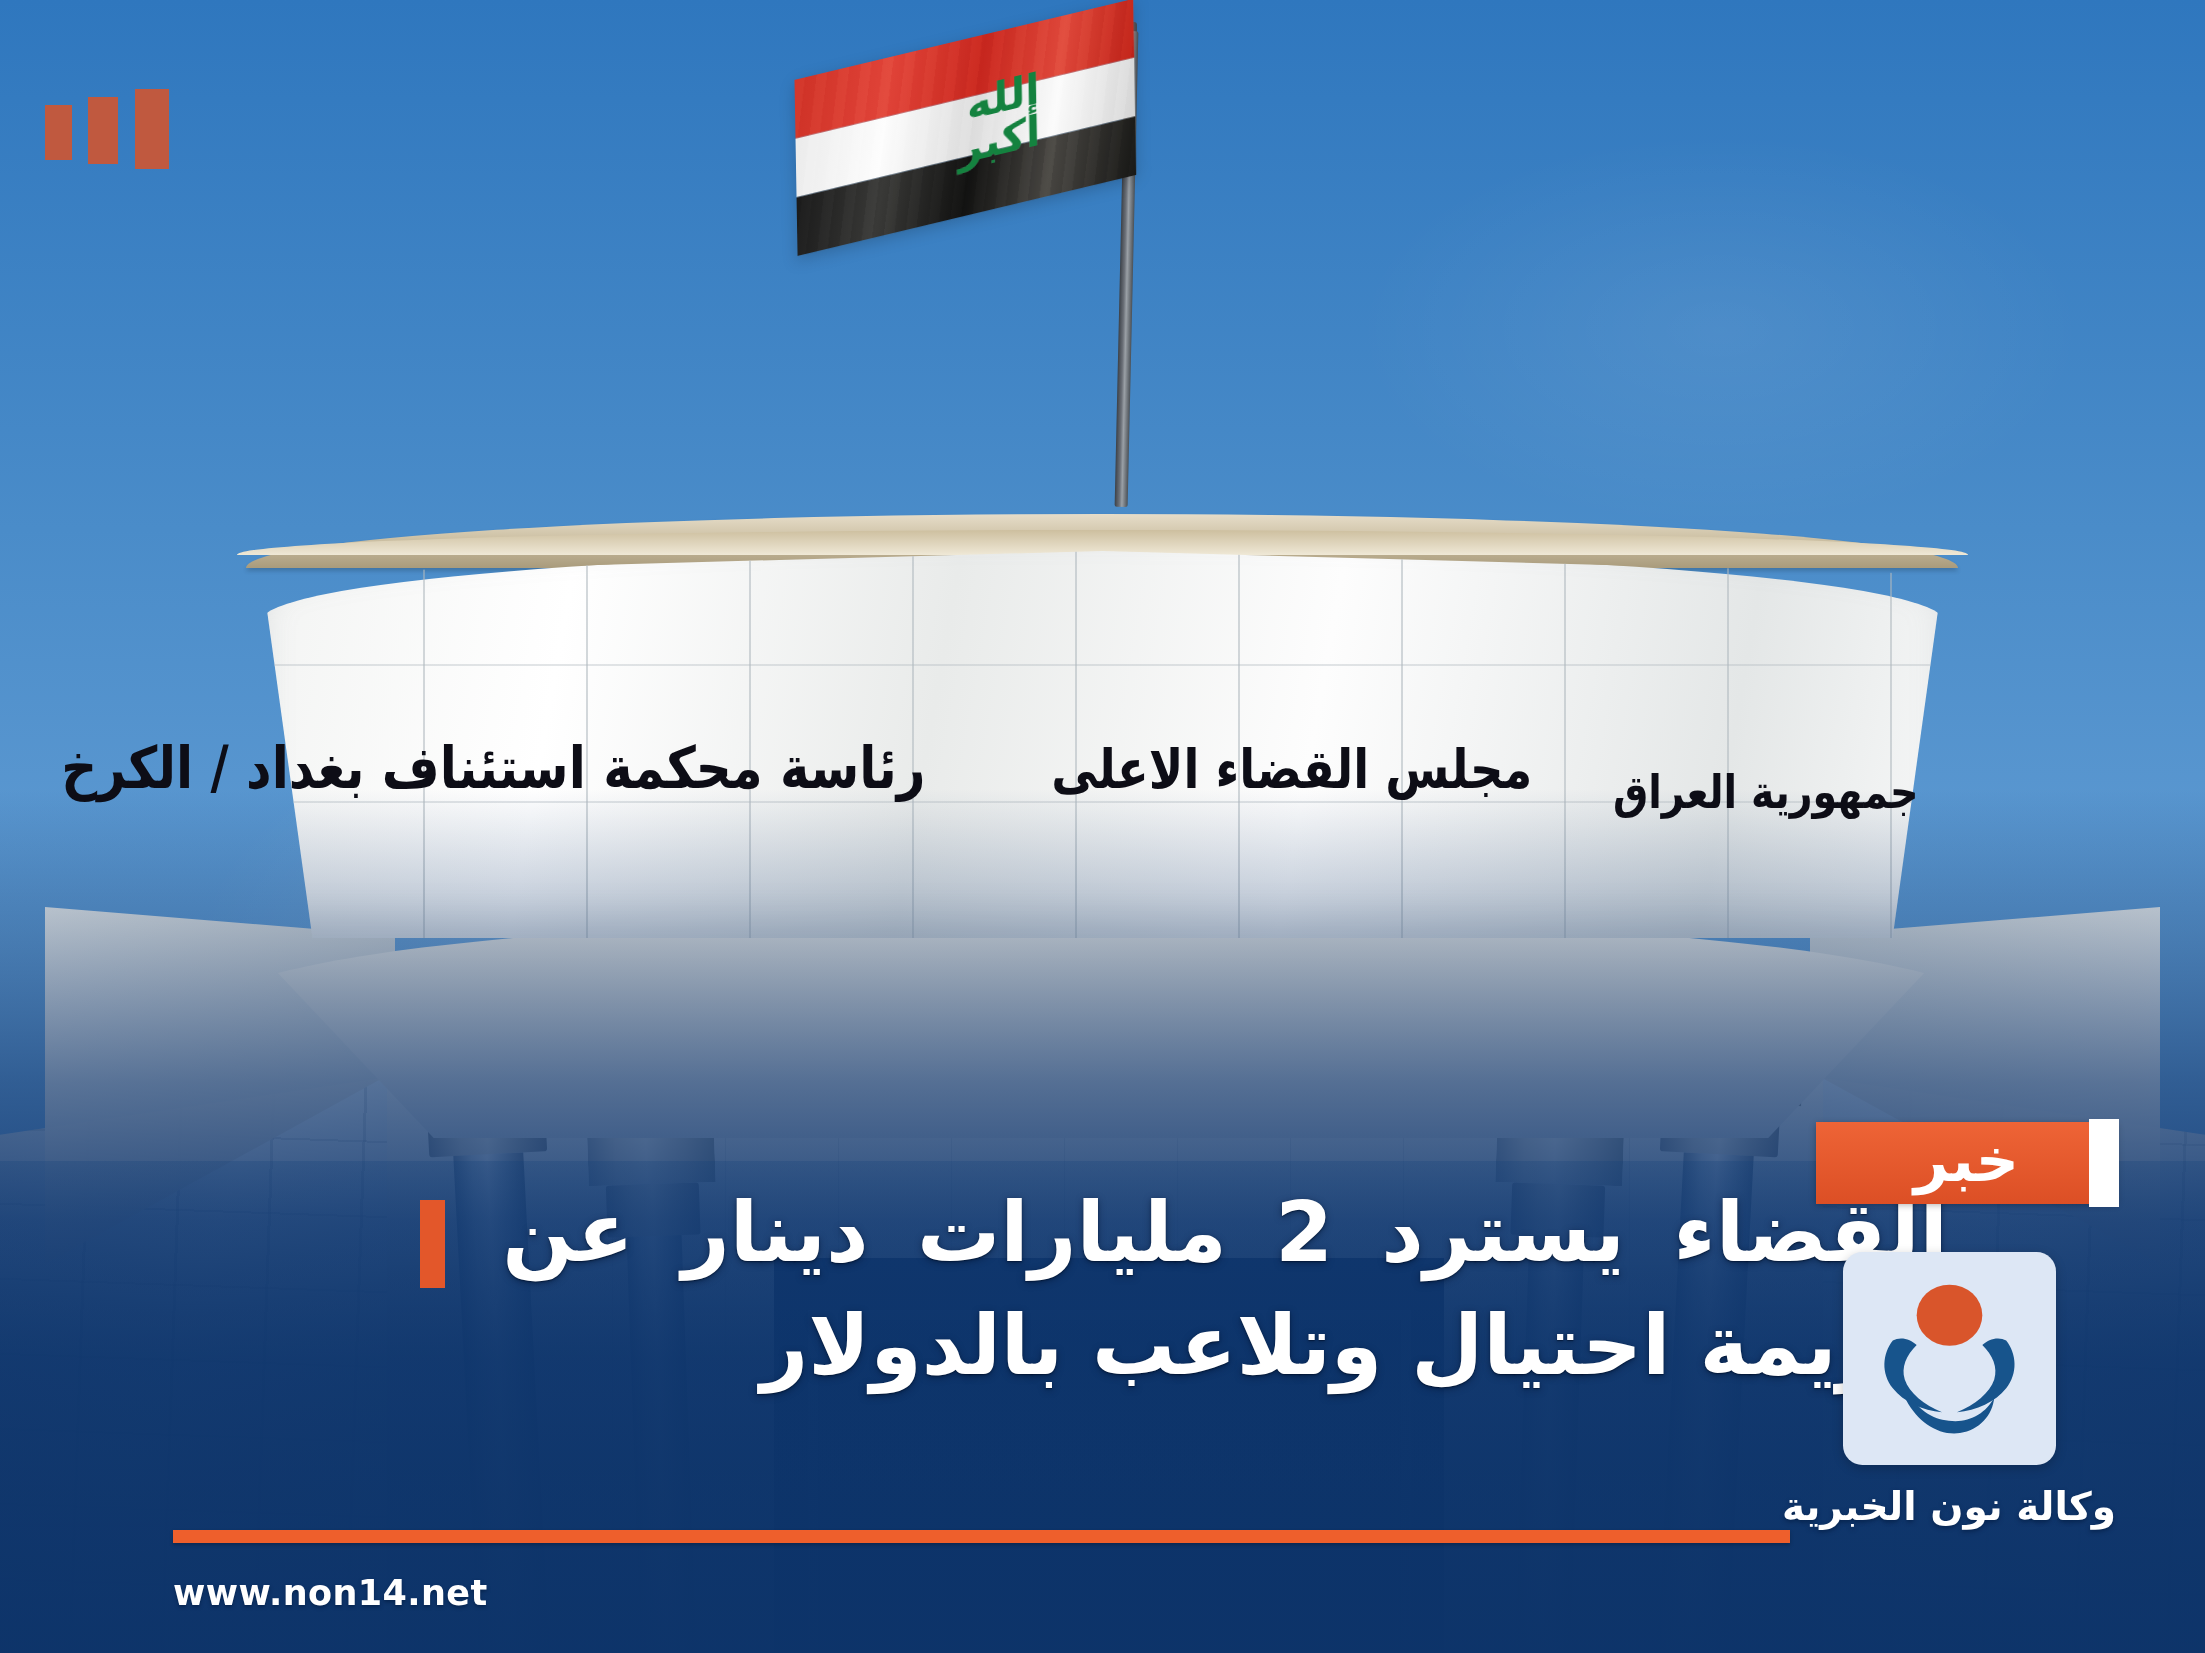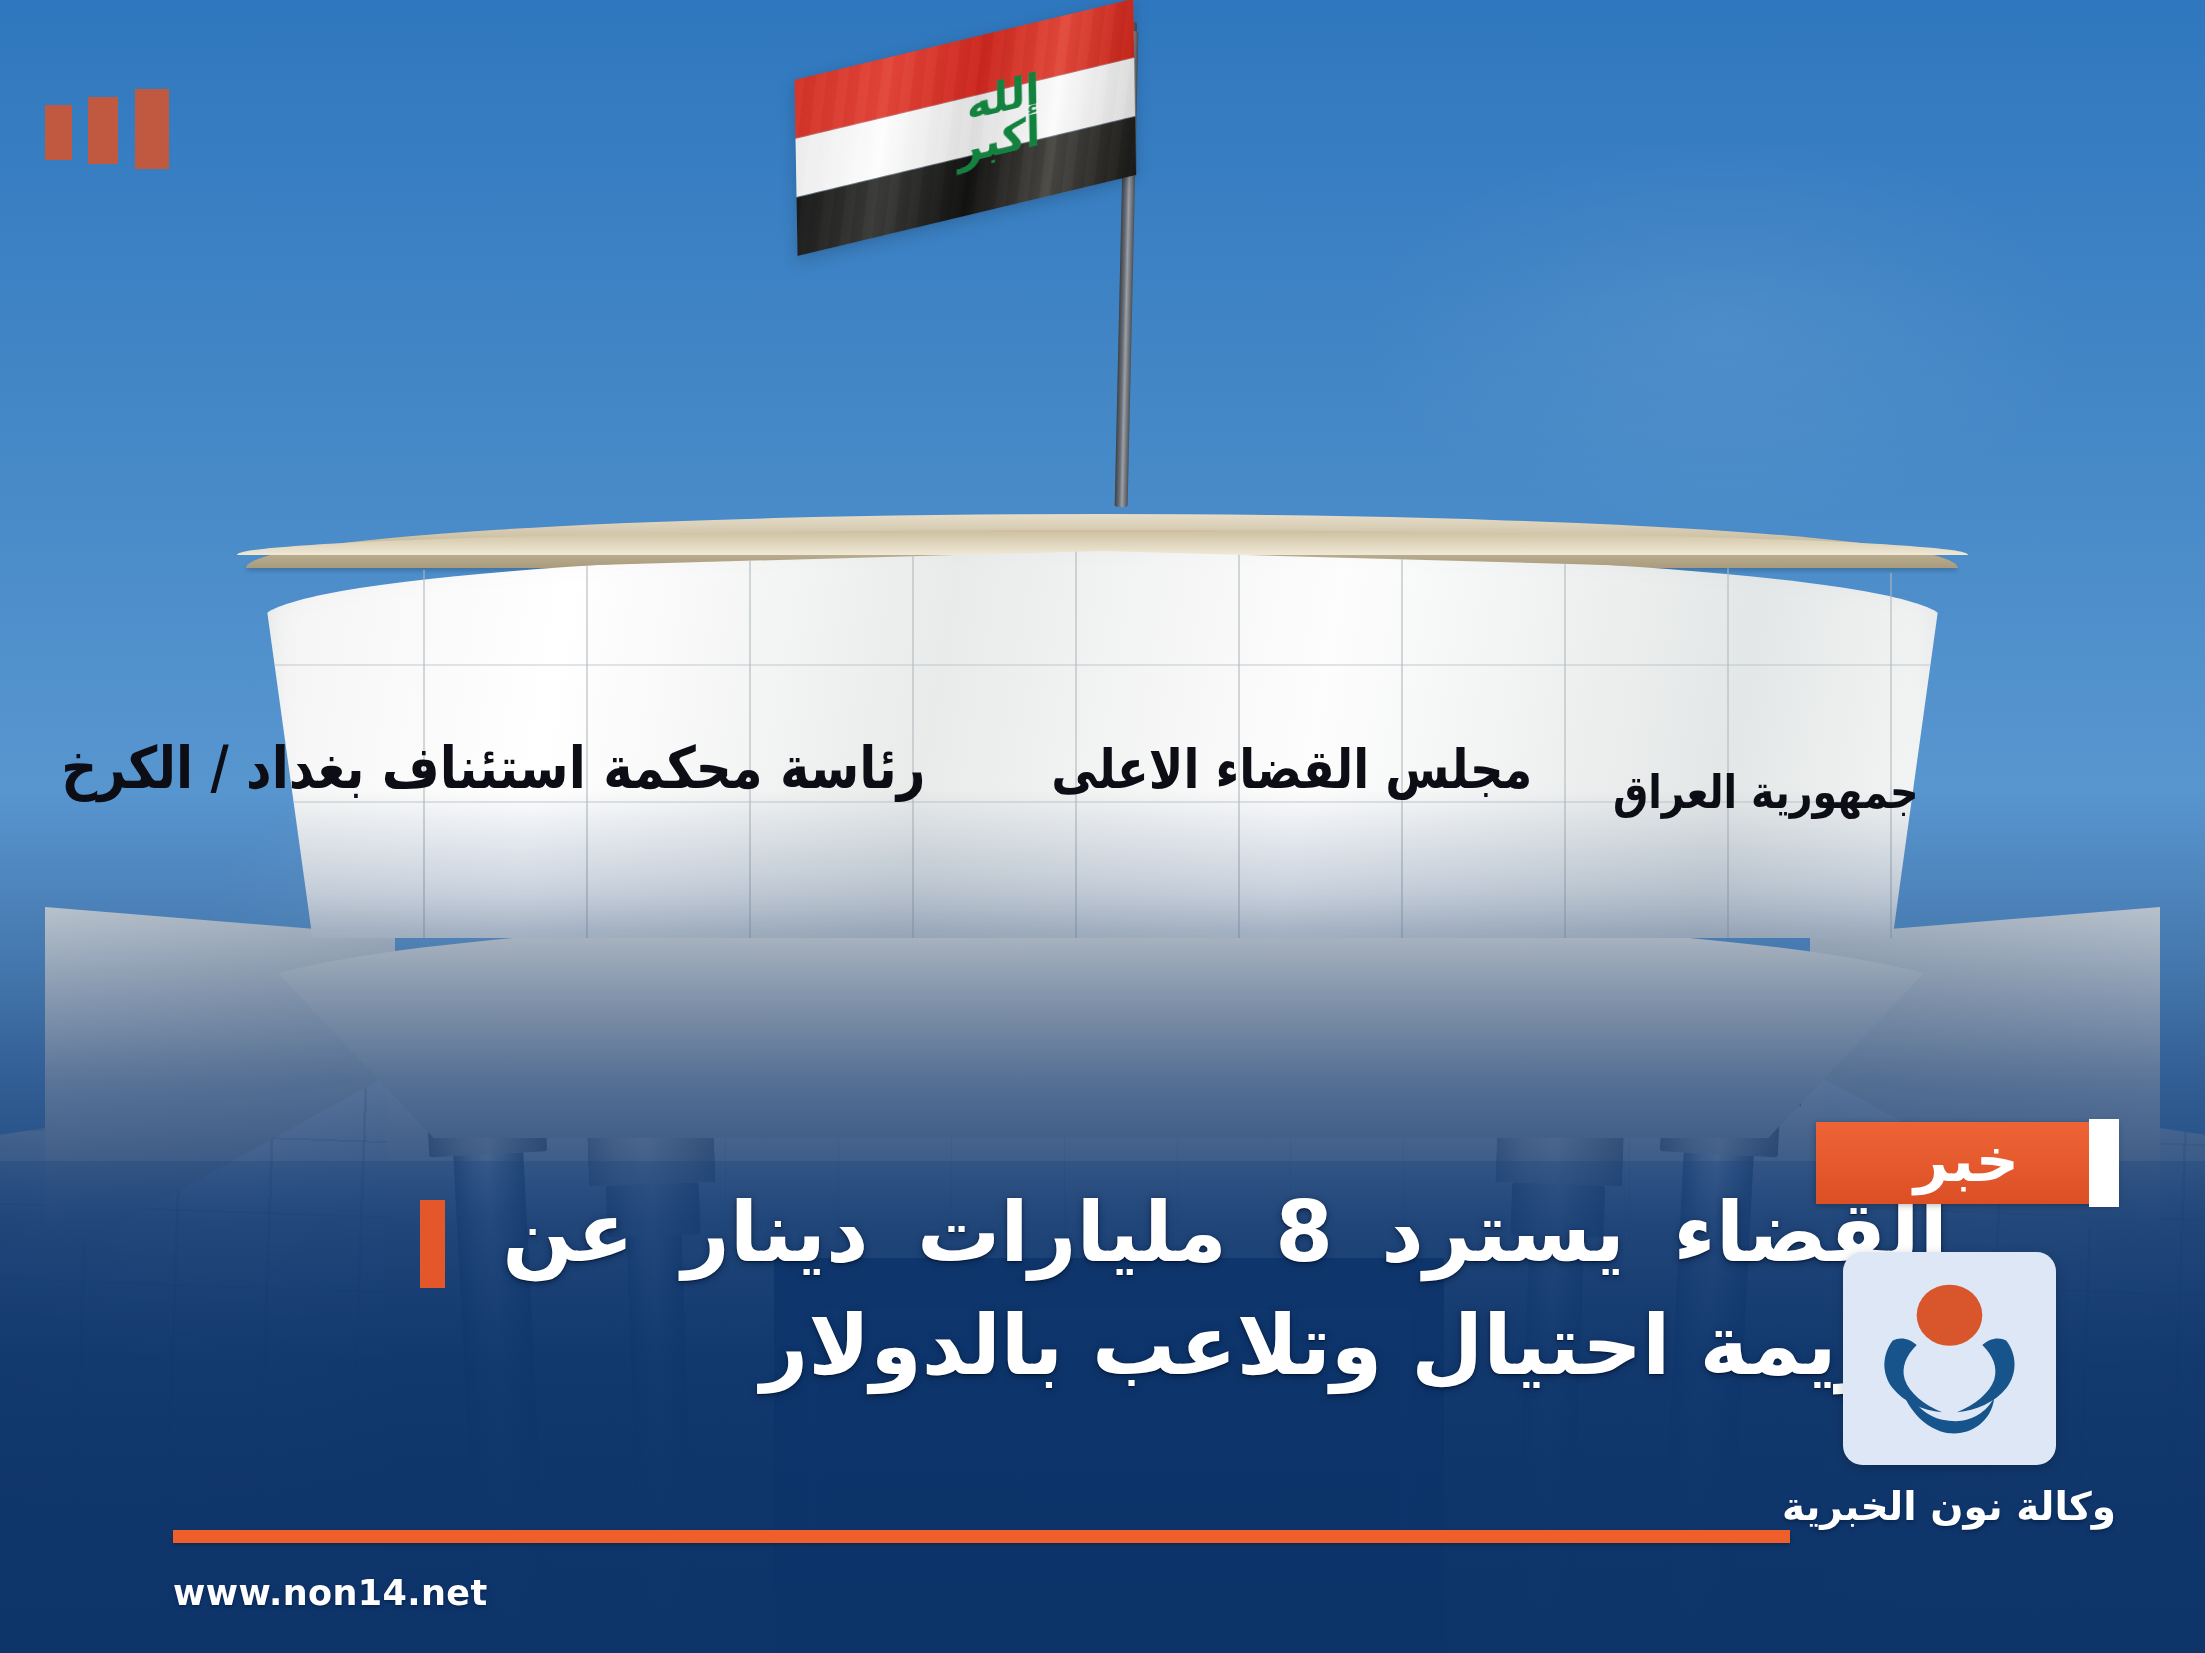--- a/index.html
+++ b/index.html
@@ -358,21 +358,21 @@
 
   <div class="cornermark">
     <i></i>
     <i></i>
     <i></i>
   </div>
 
   <div class="headline-bar"></div>
 
   <h1 class="headline">
-    <span class="ln ln1">القضاء يسترد 8 مليارات دينار عن</span>
+    <span class="ln ln1">القضاء يسترد 2 مليارات دينار عن</span>
     <span class="ln ln2">جريمة احتيال وتلاعب بالدولار</span>
   </h1>
 
   <div class="rule"></div>
   <div class="siteurl">www.non14.net</div>
 
   <div class="brand">
 
     <div class="badge">
       <span>خبر</span>

